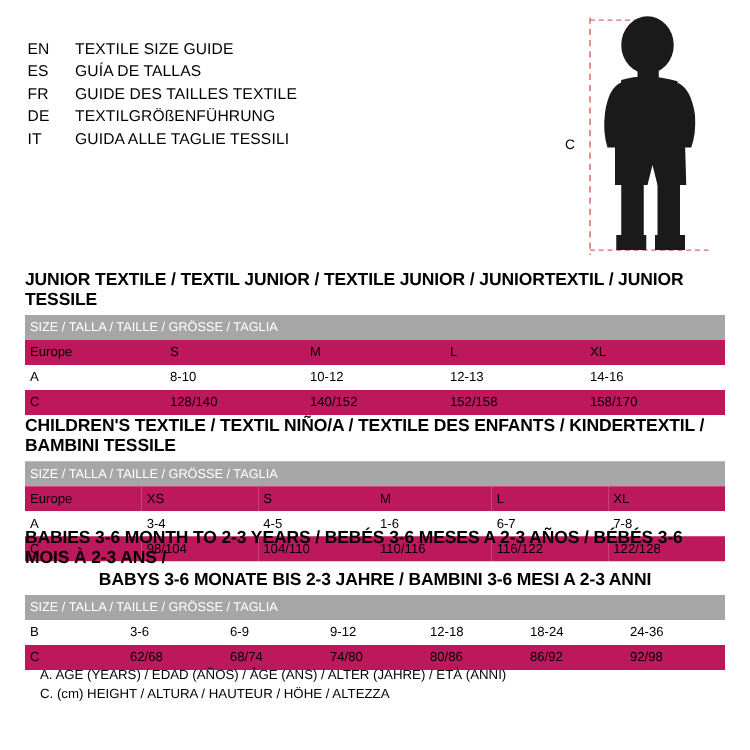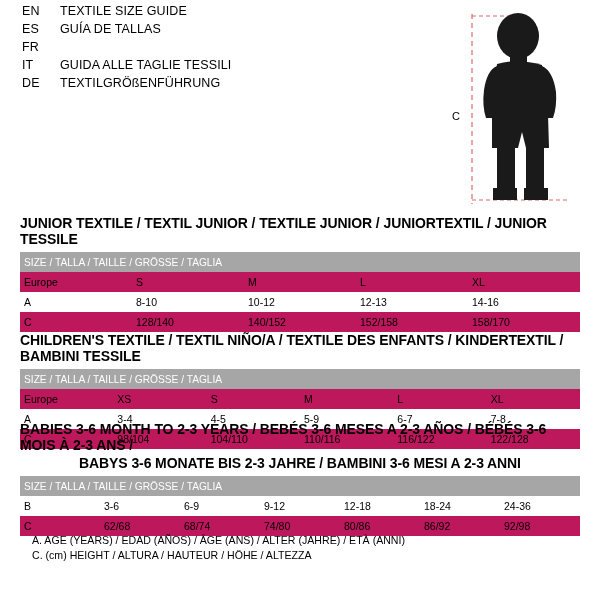--- a/index.html
+++ b/index.html
@@ -18,21 +18,21 @@
     position: relative;
     width: 600px;
     height: 600px;
     box-sizing: border-box;
   }
 
   
   .header {
     position: absolute;
     left: 22px;
-    top: 4px;
+    top: 32px;
     width: 420px;
   }
   .header-row {
     display: flex;
     align-items: baseline;
     height: 18px;
     font-size: 12.5px;
     letter-spacing: 0.1px;
   }
   .header-lang {
@@ -121,28 +121,29 @@
     <div class="header-row">
       <span class="header-lang">EN</span>
       <span class="header-title">TEXTILE SIZE GUIDE</span>
     </div>
     <div class="header-row">
       <span class="header-lang">ES</span>
       <span class="header-title">GUÍA DE TALLAS</span>
     </div>
     <div class="header-row">
       <span class="header-lang">FR</span>
+      <span class="header-title">GUIDE DES TAILLES TEXTILE</span>
+    </div>
+    <div class="header-row">
+      <span class="header-lang">DE</span>
+      <span class="header-title">TEXTILGRÖßENFÜHRUNG</span>
     </div>
     <div class="header-row">
       <span class="header-lang">IT</span>
       <span class="header-title">GUIDA ALLE TAGLIE TESSILI</span>
-    </div>
-    <div class="header-row">
-      <span class="header-lang">DE</span>
-      <span class="header-title">TEXTILGRÖßENFÜHRUNG</span>
     </div>
   </div>
 
   <div class="figure-area">
     <svg width="140" height="200" viewBox="0 0 140 200">
 
       <line x1="22" y1="6" x2="22" y2="196" stroke="#d86a6a" stroke-width="1.2" stroke-dasharray="5,4"></line>
 
       <line x1="22" y1="8" x2="60" y2="8" stroke="#d86a6a" stroke-width="1" stroke-dasharray="4,3"></line>
       <line x1="22" y1="192" x2="120" y2="192" stroke="#d86a6a" stroke-width="1" stroke-dasharray="4,3"></line>
@@ -212,21 +213,21 @@
         <td>XS</td>
         <td>S</td>
         <td>M</td>
         <td>L</td>
         <td>XL</td>
       </tr>
       <tr class="plain">
         <td class="rowlabel">A</td>
         <td>3-4</td>
         <td>4-5</td>
-        <td>5-9</td>
+        <td>1-6</td>
         <td>6-7</td>
         <td>7-8</td>
       </tr>
       <tr class="shade">
         <td class="rowlabel">C</td>
         <td>98/104</td>
         <td>104/110</td>
         <td>110/116</td>
         <td>116/122</td>
         <td>122/128</td>

